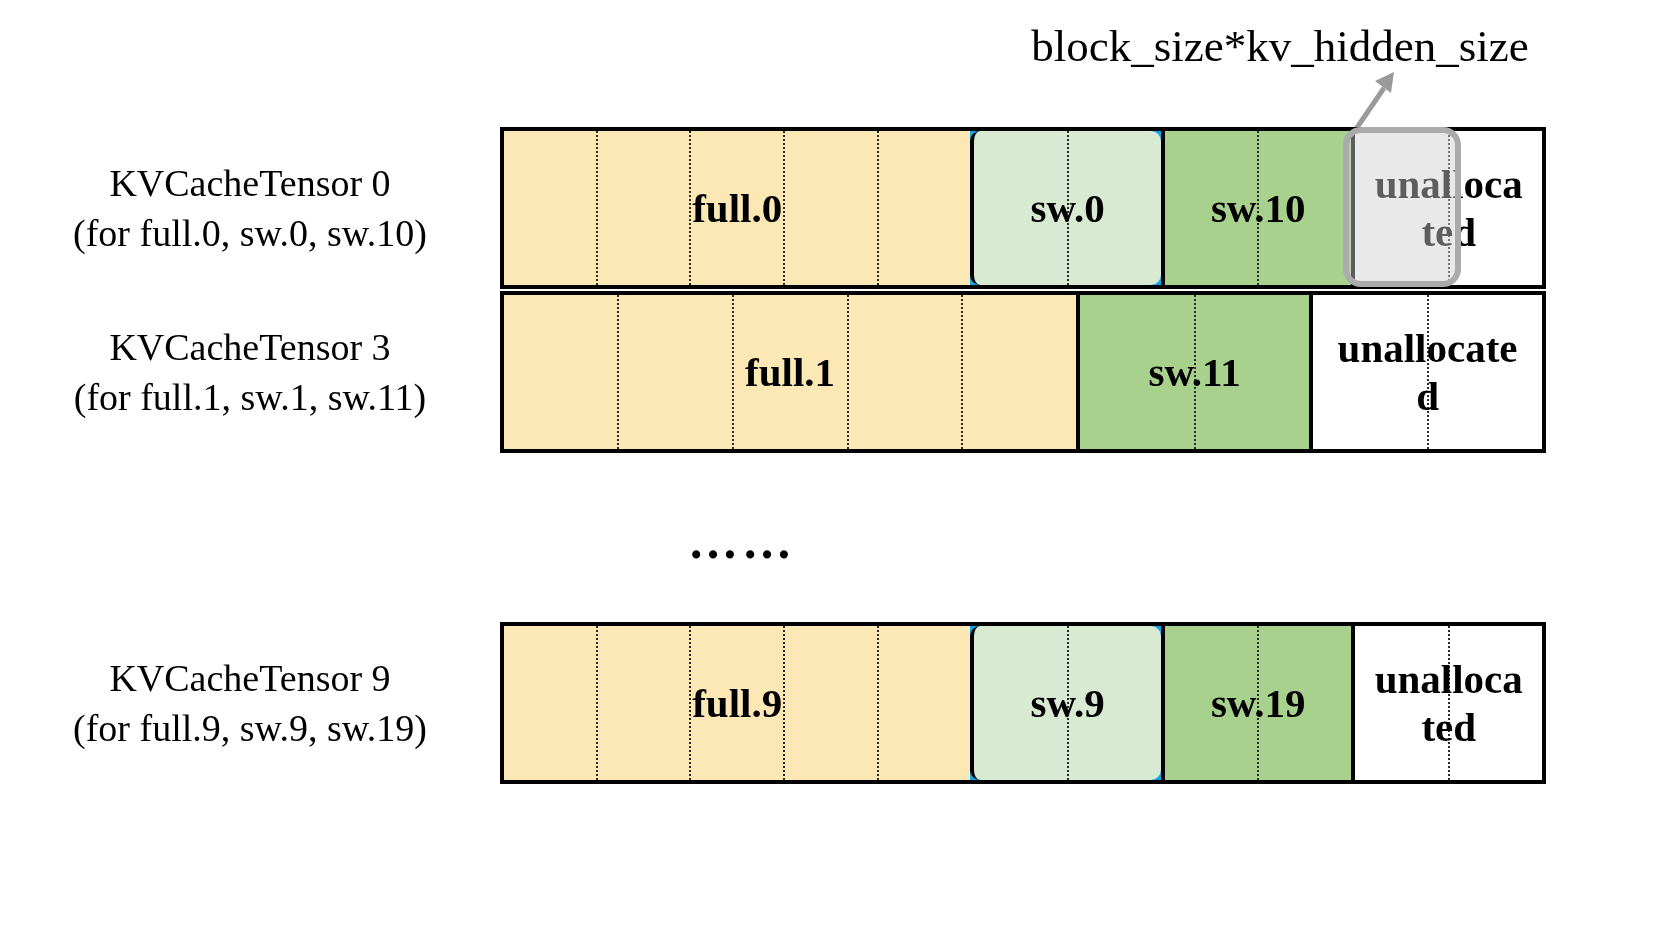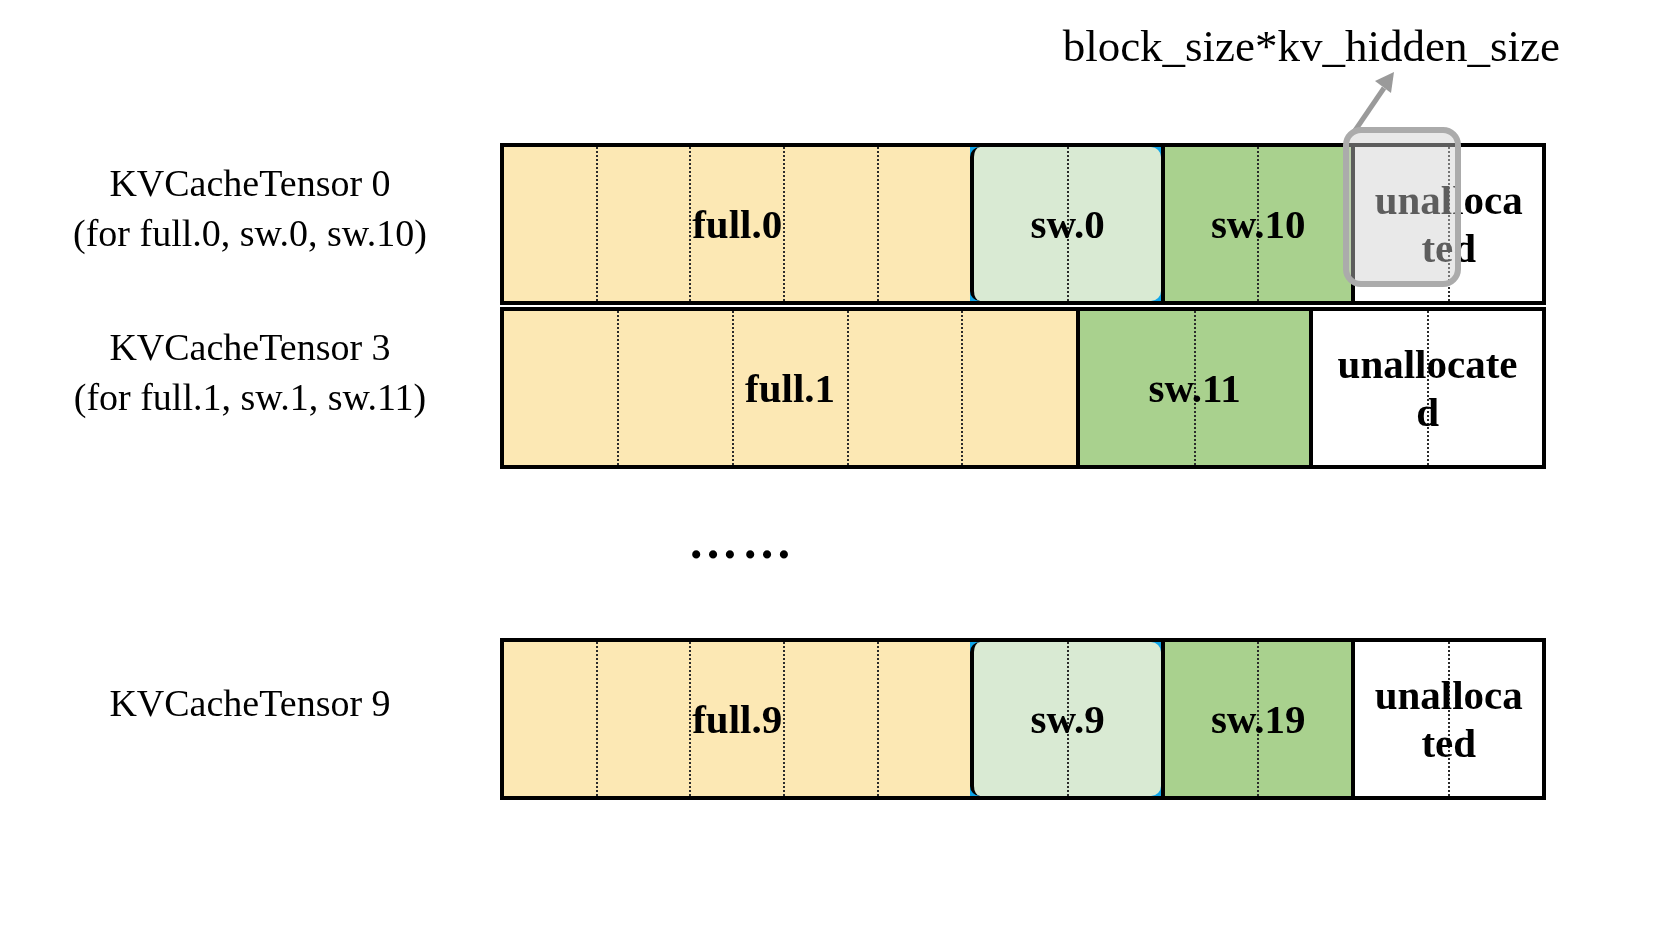--- a/index.html
+++ b/index.html
@@ -15,28 +15,28 @@
     background: #fff;
     overflow: hidden;
   }
 
   
   .annotation {
     position: absolute;
     top: 20px;
     left: 1000px;
     width: 560px;
-    text-align: right;
+    text-align: center;
     font-size: 45px;
     white-space: nowrap;
   }
   .arrow-svg { position: absolute; left: 1336px; top: 64px; }
 
   
-  .row { position: absolute; left: 0; display: flex; height: 130px; }
+  .row { position: absolute; left: 0; display: flex; height: 130px; align-items: center; }
   .row-label {
     width: 500px;
     display: flex;
     flex-direction: column;
     justify-content: center;
     align-items: center;
     font-size: 38px;
     line-height: 1.32;
     text-align: center;
   }
@@ -162,20 +162,21 @@
         <span class="seg-label seg-label-wrap">unallocated</span>
       </div>
     </div>
   </div>
 
   <div class="ellipsis">……</div>
 
   <div class="row" style="top:638px">
     <div class="row-label">
       <div>KVCacheTensor 9</div>
+      <div>(for full.9, sw.9, sw.19)</div>
     </div>
     <div class="bar">
       <div class="segment seg-full">
         <i></i>
           <i></i>
           <i></i>
           <i></i>
           <i></i>
         <span class="seg-label">full.9</span>
       </div>

